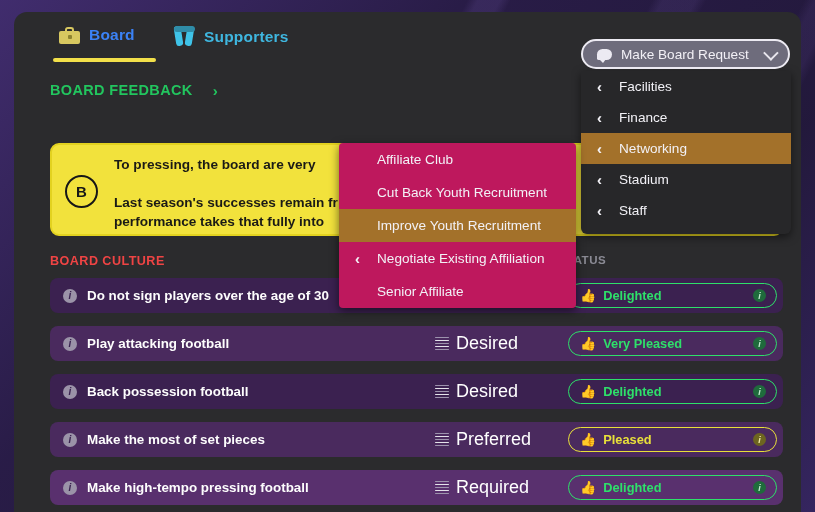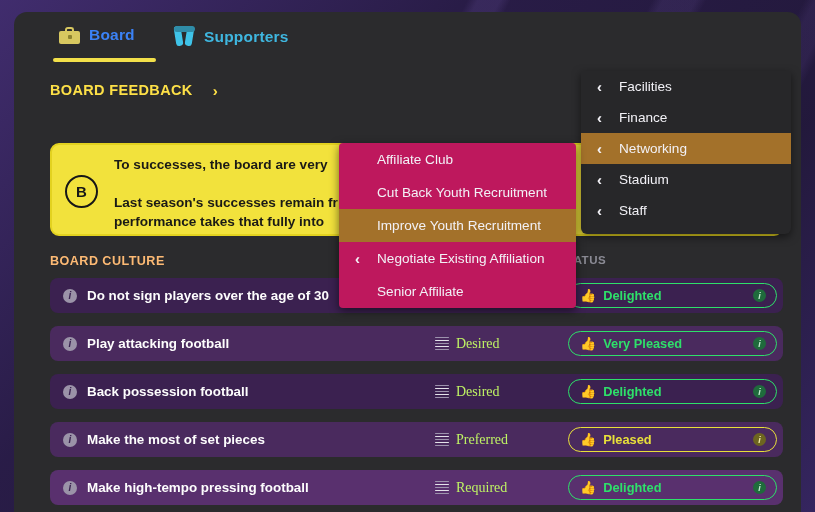--- a/index.html
+++ b/index.html
@@ -65,21 +65,21 @@
   .icon-scarf .l { left:1px; transform:rotate(-9deg); }
   .icon-scarf .r { left:12px; transform:rotate(9deg); }
   .icon-scarf .band {
     position:absolute; left:0; top:0; width:21px; height:6px;
     background:#2f8ca8; border-radius:3px;
   }
 
   
   .board-feedback {
     position:absolute; left:36px; top:70px;
-    color:#fde047; font-size:14.5px; font-weight:bold; letter-spacing:.35px;
+    color:#22c55e; font-size:14.5px; font-weight:bold; letter-spacing:.35px;
     display:flex; align-items:center; gap:20px; cursor:pointer;
   }
   .chev-r { font-size:15px; font-weight:bold; line-height:1; }
   .compiled {
     position:absolute; left:36px; top:100px;
     color:#d7d7db; font-size:13.5px;
   }
 
   
   .feedback-card {
@@ -97,21 +97,21 @@
     position:absolute; left:62px; color:#1a1a16;
     font-size:13.6px; font-weight:bold; white-space:nowrap;
   }
   .fb-l1 { top:12px; }
   .fb-l2 { top:50px; }
   .fb-l3 { top:69px; }
 
   
   .bc-title {
     position:absolute; left:36px; top:242px;
-    color:#fdba74; font-size:12.6px; font-weight:bold; letter-spacing:.45px;
+    color:#ef4444; font-size:12.6px; font-weight:bold; letter-spacing:.45px;
   }
   .col-status-hdr {
     position:absolute; left:553px; top:242px;
     color:#8b8b95; font-size:11.5px; font-weight:bold; letter-spacing:.5px;
   }
 
   .row {
     position:absolute; left:36px; width:733px; height:35px;
     border-radius:8px; display:flex; align-items:center;
   }
@@ -127,21 +127,21 @@
   .row-label {
     margin-left:10px; color:#fdfdfd; font-size:13.4px; font-weight:bold;
     white-space:nowrap;
   }
   .importance {
     position:absolute; left:385px; display:flex; align-items:center; gap:7px;
   }
   .icon-bars { width:14px; height:13px; display:flex; flex-direction:column; gap:1.5px; flex:none; }
   .icon-bars i { display:block; height:1.6px; background:#e4e2ea; border-radius:1px; }
   .icon-bars i.dim { background:#9d93ad; }
-  .importance-label { color:#bef264; font-size:14px; white-space:nowrap;font-family:Liberation Serif, serif; }
+  .importance-label { color:#ffffff; font-size:18px; white-space:nowrap; }
 
   .status-pill {
     position:absolute; left:518px; width:209px; height:25px;
     border-radius:13px; display:flex; align-items:center;
     border:1.6px solid #2ee06a; cursor:pointer;
   }
   .status-pill.yellow { border-color:#e8e03a; }
   .icon-thumb {
     margin-left:11px; font-size:13px; line-height:1; flex:none;
     color:#2ee06a;
@@ -236,21 +236,21 @@
     <div class="tab-underline"></div>
   </div>
 
   <div class="board-feedback">
     <span>BOARD FEEDBACK</span>
     <span class="chev-r">›</span>
   </div>
 
   <div class="feedback-card">
     <div class="badge-b">B</div>
-    <div class="fb-line fb-l1">To successes, the board are very</div>
+    <div class="fb-line fb-l1">To pressing, the board are very</div>
     <div class="fb-line fb-l2">Last season's successes remain fr</div>
     <div class="fb-line fb-l3">performance takes that fully into</div>
   </div>
 
   <div class="bc-title">BOARD CULTURE</div>
   <div class="col-status-hdr">TATUS</div>
 
   <div class="row alt" style="top:266px;">
     <span class="icon-info">i</span>
     <span class="row-label">Do not sign players over the age of 30</span>
@@ -390,14 +390,19 @@
     <div class="menu-item has-chev">
       <span class="chev-l">‹</span>
       <span class="mi-label">Negotiate Existing Affiliation</span>
     </div>
     <div class="menu-item">
       <span class="chev-l">‹</span>
       <span class="mi-label">Senior Affiliate</span>
     </div>
   </div>
 
+  <div class="mbr-button">
+    <span class="icon-speech"></span>
+    <span class="mbr-label">Make Board Request</span>
+    <span class="icon-chev-down"></span>
+  </div>
 
 </div>
 
 </body></html>

